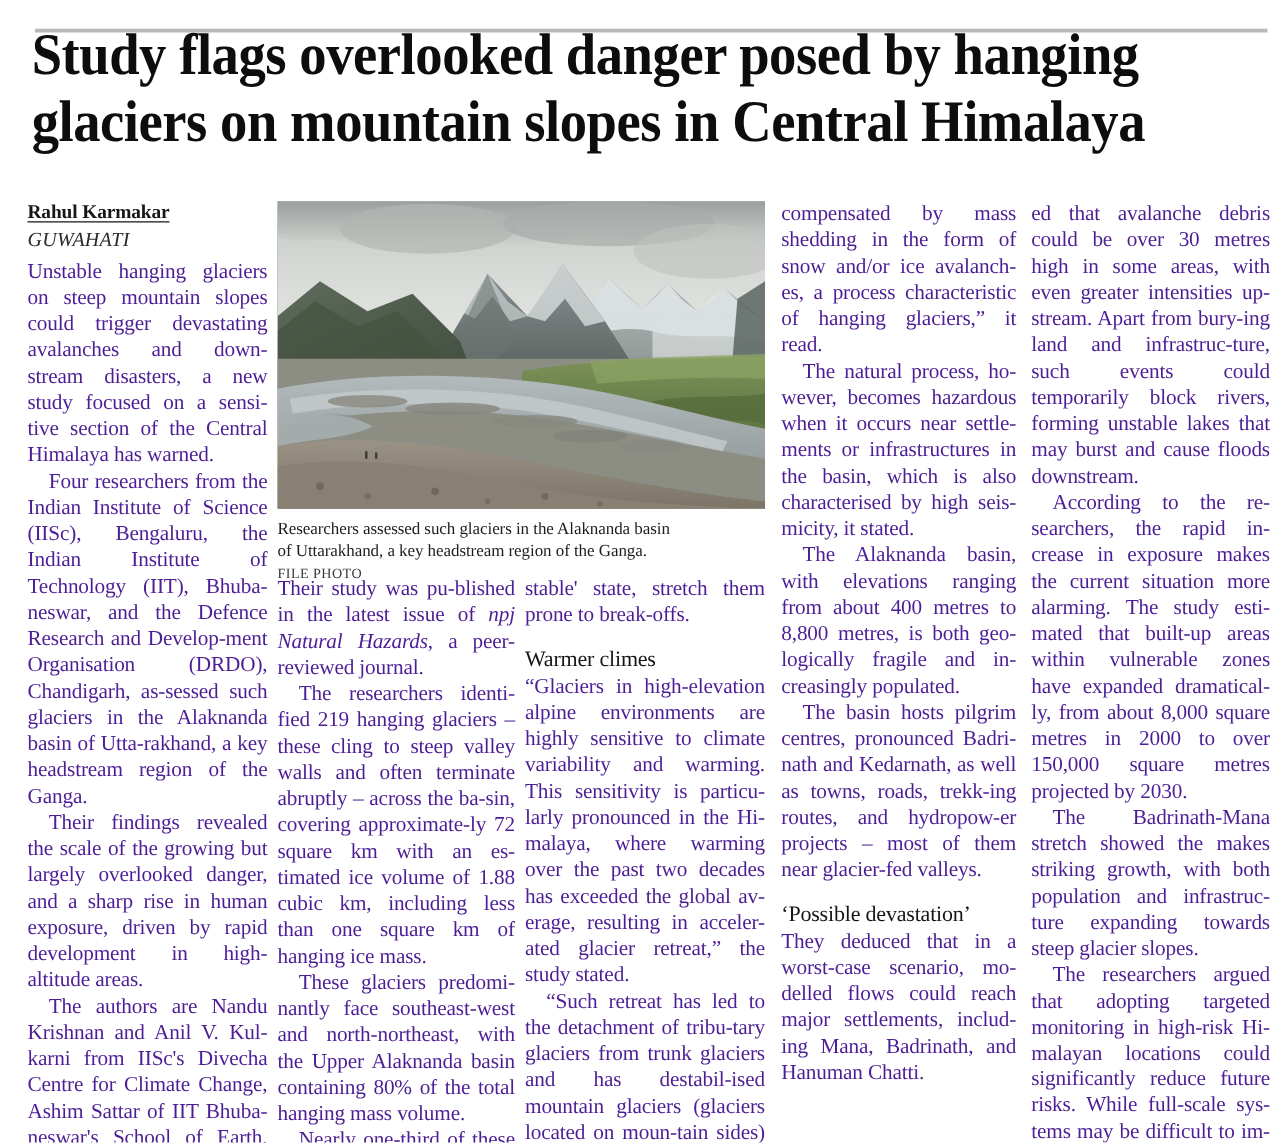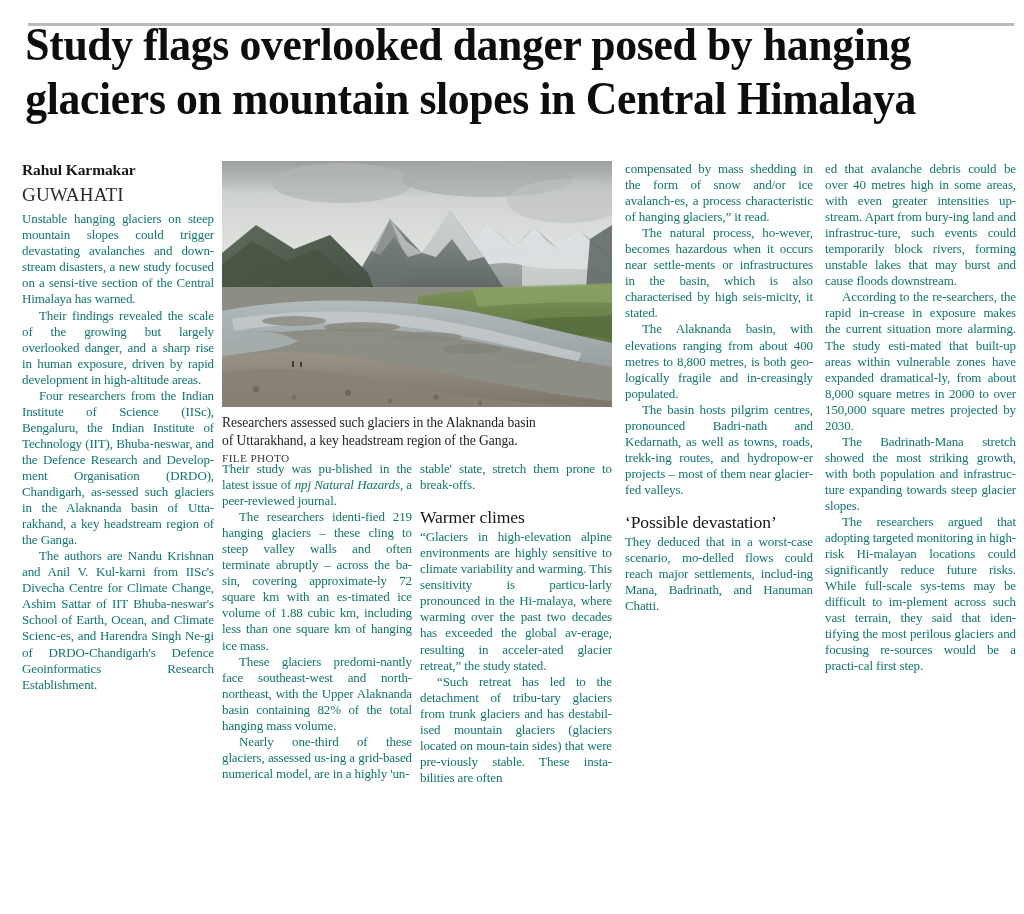--- a/index.html
+++ b/index.html
@@ -62,40 +62,42 @@
   .col-2 { left: 206px; width: 190px; top: 300px; }
   .col-3 { left: 404px; width: 192px; top: 300px; }
   .col-4 { left: 609px; width: 188px; }
   .col-5 { left: 809px; width: 191px; }
 
   
   .byline-name {
     font-weight: 700;
     font-size: 15.5px;
     line-height: 1.2;
+    text-decoration: underline;
     text-underline-offset: 2.5px;
     letter-spacing: -0.1px;
   }
   .byline-city {
-    font-size: 19px;
+    font-size: 16px;
     line-height: 1.35;
     margin-top: 2px;
     letter-spacing: 0.2px;
     color: #2a2a2a;
+    font-style: italic;
   }
 
   
   p.para {
-    font-size: 13px;
+    font-size: 17px;
     line-height: 1.235;
     text-align: justify;
     text-justify: inter-word;
     hyphens: manual;
     letter-spacing: -0.12px;
-    color: #0f766e;
+    color: #4c1d95;
   }
   p.para + p.para { text-indent: 17px; }
   .col-1 .first-para { margin-top: 4px; }
 
   .subhead {
     font-weight: 400;
     font-size: 17.6px;
     line-height: 1.2;
     margin-top: 14px;
     margin-bottom: 1px;
@@ -142,22 +144,22 @@
   <div class="top-rule"></div>
 
   <h1 class="headline">Study flags overlooked danger posed by hanging glaciers on mountain slopes in Central Himalaya</h1>
 
   <div class="body-area">
 
     <div class="col col-1">
       <div class="byline-name">Rahul Karmakar</div>
       <div class="byline-city">GUWAHATI</div>
       <p class="para first-para">Unstable hanging glaciers on steep mountain slopes could trigger devastating avalanches and down-stream disasters, a new study focused on a sensi-tive section of the Central Himalaya has warned.</p>
+      <p class="para">Four researchers from the Indian Institute of Science (IISc), Bengaluru, the Indian Institute of Technology (IIT), Bhuba-neswar, and the Defence Research and Develop-ment Organisation (DRDO), Chandigarh, as-sessed such glaciers in the Alaknanda basin of Utta-rakhand, a key headstream region of the Ganga.</p>
       <p class="para">Their findings revealed the scale of the growing but largely overlooked danger, and a sharp rise in human exposure, driven by rapid development in high-altitude areas.</p>
-      <p class="para">Four researchers from the Indian Institute of Science (IISc), Bengaluru, the Indian Institute of Technology (IIT), Bhuba-neswar, and the Defence Research and Develop-ment Organisation (DRDO), Chandigarh, as-sessed such glaciers in the Alaknanda basin of Utta-rakhand, a key headstream region of the Ganga.</p>
       <p class="para">The authors are Nandu Krishnan and Anil V. Kul-karni from IISc's Divecha Centre for Climate Change, Ashim Sattar of IIT Bhuba-neswar's School of Earth, Ocean, and Climate Scienc-es, and Harendra Singh Ne-gi of DRDO-Chandigarh's Defence Geoinformatics Research Establishment.</p>
     </div>
 
     <div class="photo-block">
       <div class="photo-frame">
         <svg class="photo-svg" viewBox="0 0 390 246" preserveAspectRatio="none">
           <defs>
             <linearGradient id="skyG" x1="0" y1="0" x2="0" y2="1">
               <stop offset="0%" stop-color="#c9ccc9"></stop>
               <stop offset="45%" stop-color="#dcdedb"></stop>
@@ -255,21 +257,21 @@
         <span>Researchers assessed such glaciers in the Alaknanda basin of Uttarakhand, a key headstream region of the Ganga.</span>
         <span class="credit">FILE PHOTO</span>
       </div>
     </div>
 
     <div class="col col-2">
       <p class="para">
         <span>Their study was pu-blished in the latest issue of </span><em class="journal">npj Natural Hazards</em><span>, a peer-reviewed journal.</span>
       </p>
       <p class="para">The researchers identi-fied 219 hanging glaciers – these cling to steep valley walls and often terminate abruptly – across the ba-sin, covering approximate-ly 72 square km with an es-timated ice volume of 1.88 cubic km, including less than one square km of hanging ice mass.</p>
-      <p class="para">These glaciers predomi-nantly face southeast-west and north-northeast, with the Upper Alaknanda basin containing 82% of the total hanging mass volume.</p>
+      <p class="para">These glaciers predomi-nantly face southeast-west and north-northeast, with the Upper Alaknanda basin containing 80% of the total hanging mass volume.</p>
       <p class="para">Nearly one-third of these glaciers, assessed us-ing a grid-based numerical model, are in a highly 'un-</p>
     </div>
 
     <div class="col col-3">
       <p class="para">stable' state, stretch them prone to break-offs.</p>
       <h2 class="subhead">Warmer climes</h2>
       <p class="para">“Glaciers in high-elevation alpine environments are highly sensitive to climate variability and warming. This sensitivity is particu-larly pronounced in the Hi-malaya, where warming over the past two decades has exceeded the global av-erage, resulting in acceler-ated glacier retreat,” the study stated.</p>
       <p class="para">“Such retreat has led to the detachment of tribu-tary glaciers from trunk glaciers and has destabil-ised mountain glaciers (glaciers located on moun-tain sides) that were pre-viously stable. These insta-bilities are often</p>
     </div>
 
@@ -277,21 +279,21 @@
       <p class="para">compensated by mass shedding in the form of snow and/or ice avalanch-es, a process characteristic of hanging glaciers,” it read.</p>
       <p class="para">The natural process, ho-wever, becomes hazardous when it occurs near settle-ments or infrastructures in the basin, which is also characterised by high seis-micity, it stated.</p>
       <p class="para">The Alaknanda basin, with elevations ranging from about 400 metres to 8,800 metres, is both geo-logically fragile and in-creasingly populated.</p>
       <p class="para">The basin hosts pilgrim centres, pronounced Badri-nath and Kedarnath, as well as towns, roads, trekk-ing routes, and hydropow-er projects – most of them near glacier-fed valleys.</p>
       <h2 class="subhead">‘Possible devastation’</h2>
       <p class="para">They deduced that in a worst-case scenario, mo-delled flows could reach major settlements, includ-ing Mana, Badrinath, and Hanuman Chatti.</p>
 
     </div>
 
     <div class="col col-5">
-      <p class="para">ed that avalanche debris could be over 40 metres high in some areas, with even greater intensities up-stream. Apart from bury-ing land and infrastruc-ture, such events could temporarily block rivers, forming unstable lakes that may burst and cause floods downstream.</p>
+      <p class="para">ed that avalanche debris could be over 30 metres high in some areas, with even greater intensities up-stream. Apart from bury-ing land and infrastruc-ture, such events could temporarily block rivers, forming unstable lakes that may burst and cause floods downstream.</p>
       <p class="para">According to the re-searchers, the rapid in-crease in exposure makes the current situation more alarming. The study esti-mated that built-up areas within vulnerable zones have expanded dramatical-ly, from about 8,000 square metres in 2000 to over 150,000 square metres projected by 2030.</p>
-      <p class="para">The Badrinath-Mana stretch showed the most striking growth, with both population and infrastruc-ture expanding towards steep glacier slopes.</p>
+      <p class="para">The Badrinath-Mana stretch showed the makes striking growth, with both population and infrastruc-ture expanding towards steep glacier slopes.</p>
       <p class="para">The researchers argued that adopting targeted monitoring in high-risk Hi-malayan locations could significantly reduce future risks. While full-scale sys-tems may be difficult to im-plement across such vast terrain, they said that iden-tifying the most perilous glaciers and focusing re-sources would be a practi-cal first step.</p>
     </div>
 
   </div>
 
 </div>
 
 </body></html>

